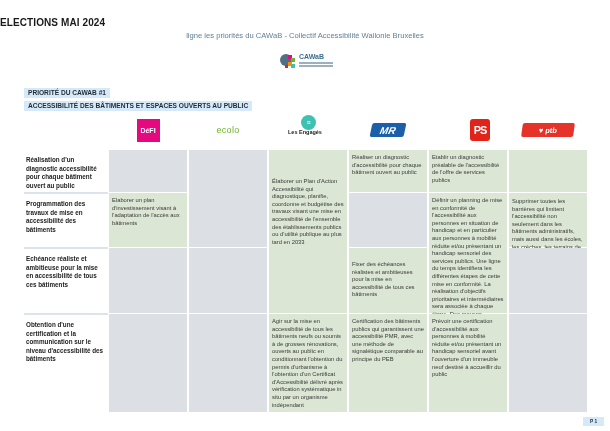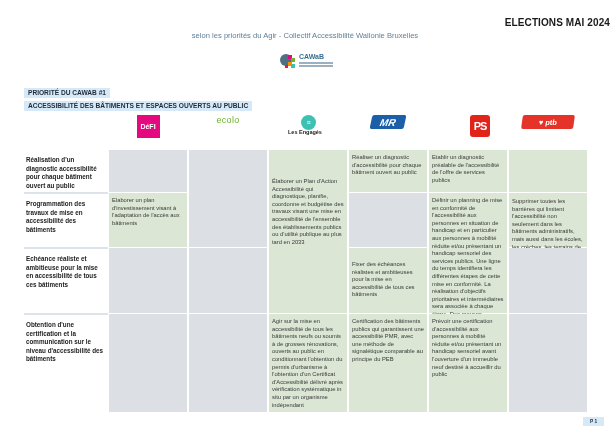--- a/index.html
+++ b/index.html
@@ -1,29 +1,29 @@
 <!DOCTYPE html>
 <html><head>
 <meta charset="utf-8">
 <style>
   html, body { margin: 0; padding: 0; background: #ffffff; }
   body { width: 610px; height: 431px; position: relative; overflow: hidden; font-family: "Liberation Sans", sans-serif; color: #222; }
-  .title { position: absolute; top: 17px; left: 0; width: 610px; text-align: right; font-size: 10px; font-weight: bold; color: #1a1a1a; letter-spacing: 0.1px; }
+  .title { position: absolute; top: 17px; left: 0; width: 610px; text-align: left; font-size: 10px; font-weight: bold; color: #1a1a1a; letter-spacing: 0.1px; }
   .subtitle { position: absolute; top: 31px; left: 0; width: 610px; text-align: center; font-size: 7.6px; line-height: 9.5px; color: #5f7f96; }
   .logo-cawab { position: absolute; top: 52px; left: 280px; width: 56px; height: 18px; }
   .logo-cawab .mark { position: absolute; left: 0; top: 1px; width: 16px; height: 16px; }
   .logo-cawab .word { position: absolute; left: 19px; top: 1px; font-size: 7px; font-weight: bold; color: #3c6e8f; }
   .logo-cawab .tag { position: absolute; left: 19px; top: 10px; width: 34px; height: 1.5px; background: #9bb0c0; box-shadow: 0 3px 0 #9bb0c0; }
 
   .band { position: absolute; left: 24px; background: #d6e9f8; font-size: 6.6px; font-weight: bold; color: #1f2a36; padding: 0 4px; height: 10px; line-height: 10px; }
   .band1 { top: 88px; }
   .band2 { top: 101px; }
 
   .logos { position: absolute; top: 115px; left: 109px; height: 30px; }
-  .plogo { position: absolute; top: 0; width: 78px; height: 30px; display: flex; justify-content: center; }
+  .plogo { position: absolute; top: 0; width: 78px; height: 30px; display: flex; align-items: center; justify-content: center; }
   .defi-box { width: 23px; height: 23px; background: #e4097e; color: #fff; font-weight: bold; font-size: 7px; display: flex; align-items: center; justify-content: center; }
   .ecolo-txt { color: #6fb22e; font-size: 9px; letter-spacing: 0.3px; }
   .eng-wrap { position: relative; width: 40px; height: 30px; }
   .eng-circle { position: absolute; left: 13px; top: 0; width: 15px; height: 15px; border-radius: 50%; background: #3cc1b3; color: #fff; font-size: 7px; line-height: 15px; text-align: center; }
   .eng-txt { position: absolute; left: 0px; top: 15px; font-size: 5.5px; line-height: 5.5px; font-weight: bold; color: #222; }
   .mr-box { width: 34px; height: 14px; background: #1b5fa8; color: #fff; font-weight: bold; font-style: italic; font-size: 10px; display: flex; align-items: center; justify-content: center; transform: skewX(-12deg); border-radius: 2px; }
   .ps-box { width: 20px; height: 22px; background: #e2231a; color: #fff; font-weight: bold; font-size: 11px; display: flex; align-items: center; justify-content: center; border-radius: 3px; letter-spacing: -1px; }
   .ptb-box { width: 52px; height: 14px; background: #e6332a; color: #fff; font-weight: bold; font-size: 7.5px; display: flex; align-items: center; justify-content: center; transform: skewX(-8deg); border-radius: 2px; }
 
   .grid { position: absolute; left: 24px; top: 150px; width: 565px; height: 262px; }
@@ -32,21 +32,21 @@
   .cell { position: absolute; box-sizing: border-box; font-size: 5.8px; line-height: 7.6px; color: #3a3a3a; padding: 4px 3px 0 3px; }
   .g { background: #dbe6d4; }
   .x { background: #dcdfe3; }
   .page-badge { position: absolute; left: 583px; top: 417px; width: 21px; height: 9px; background: #d6e9f8; font-size: 4.8px; font-weight: bold; color: #1f2a36; text-align: center; line-height: 9px; }
 </style>
 </head>
 <body>
 
 <div class="title">ELECTIONS MAI 2024</div>
 <div class="subtitle">
-  <div>selon les priorités du Agir - Collectif Accessibilité Wallonie Bruxelles</div>
+  <div>ligne les priorités du CAWaB - Collectif Accessibilité Wallonie Bruxelles</div>
 </div>
 <div class="logo-cawab">
   <svg class="mark" viewBox="0 0 16 16">
     <circle cx="6" cy="7" r="6" fill="#4f6f84"></circle>
     <rect x="8" y="2" width="4" height="4" fill="#e4097e"></rect>
     <rect x="11" y="5" width="4" height="4" fill="#6fb22e"></rect>
     <rect x="8" y="9" width="4" height="4" fill="#f39200"></rect>
     <rect x="11" y="11" width="4" height="4" fill="#3cc1b3"></rect>
     <rect x="5" y="12" width="3" height="3" fill="#e2231a"></rect>
   </svg>

